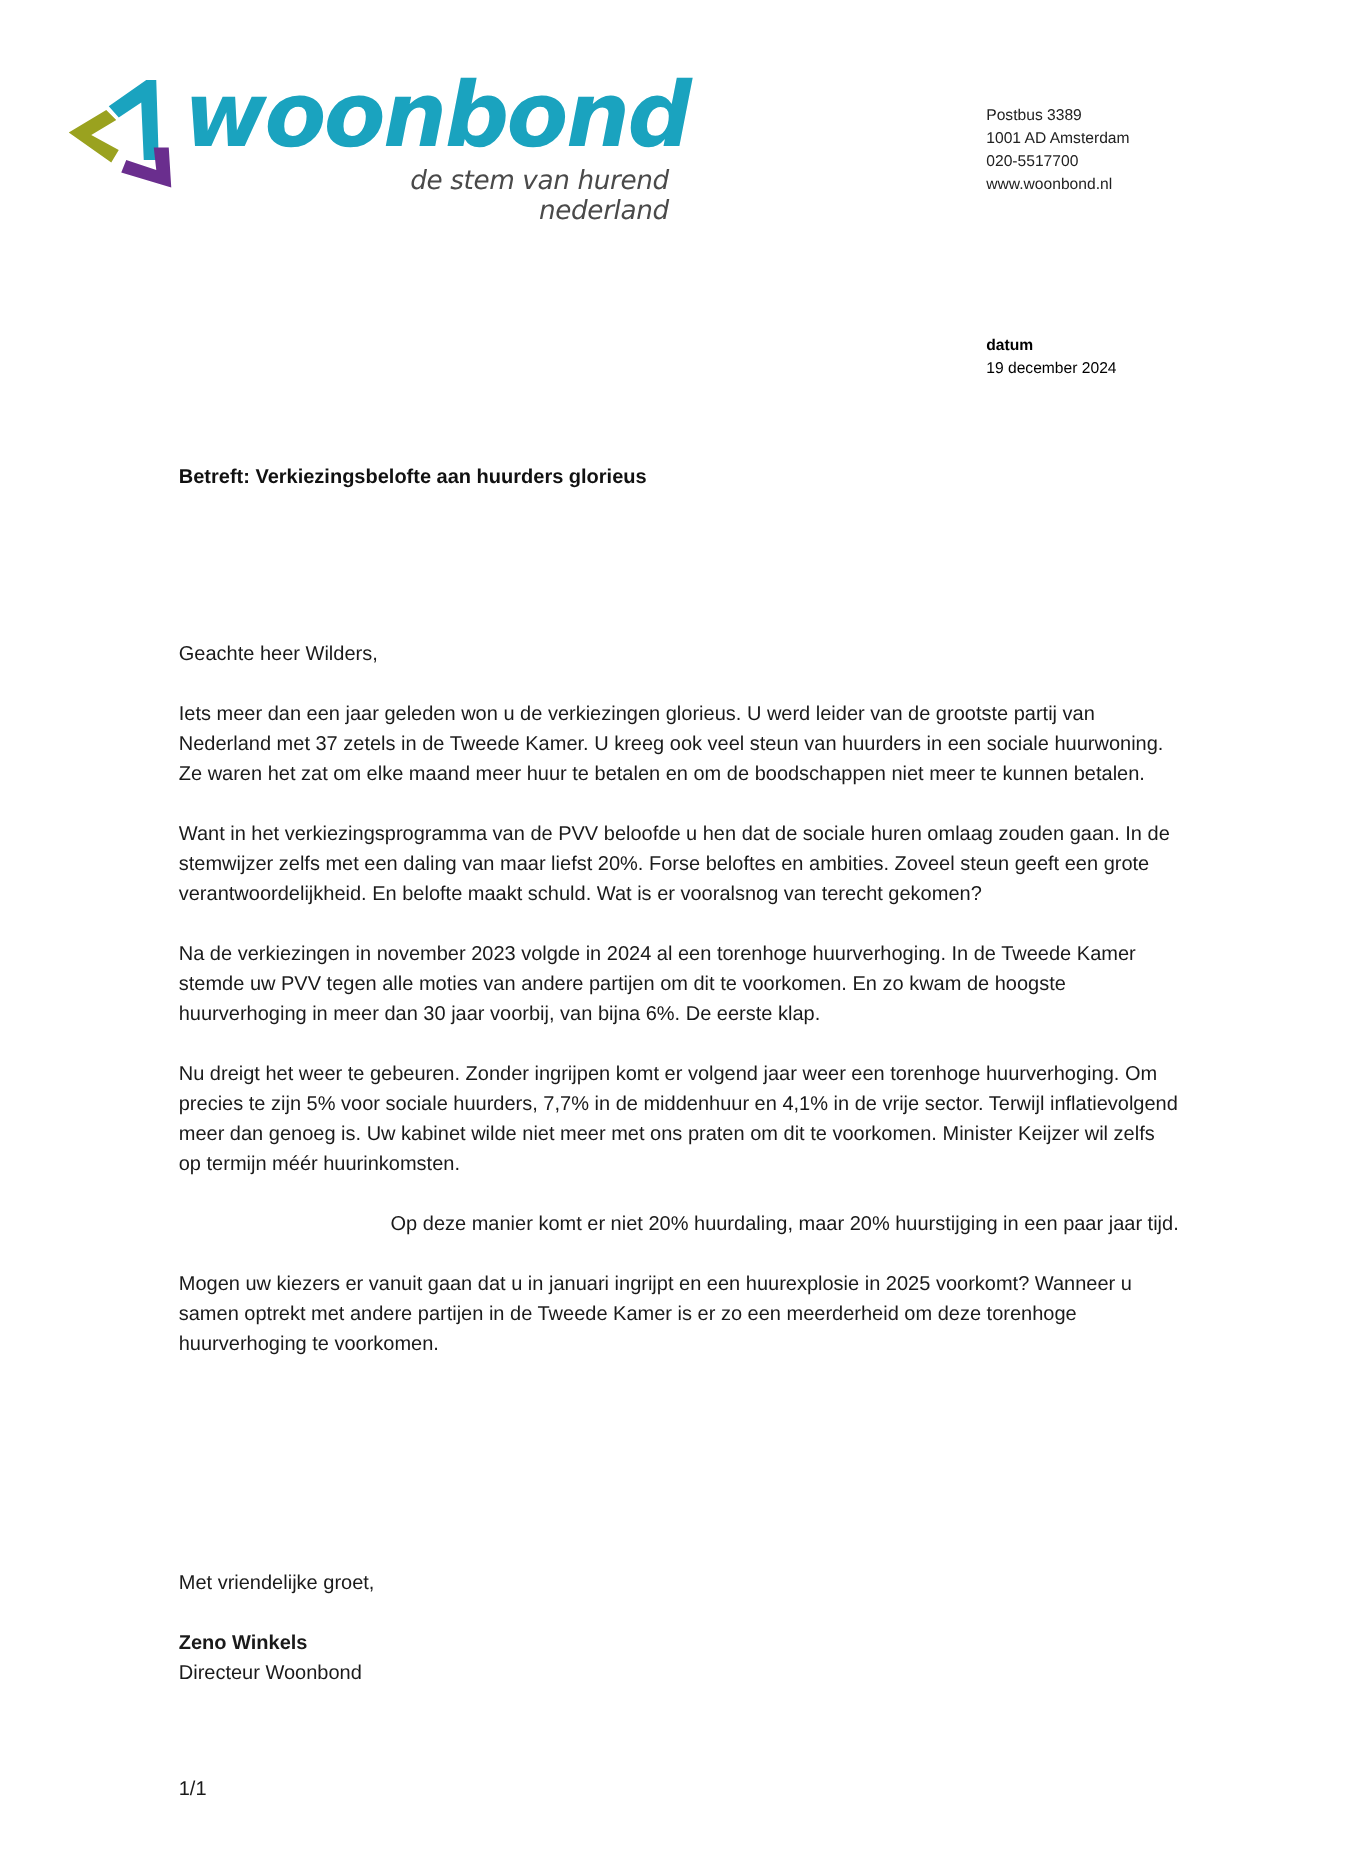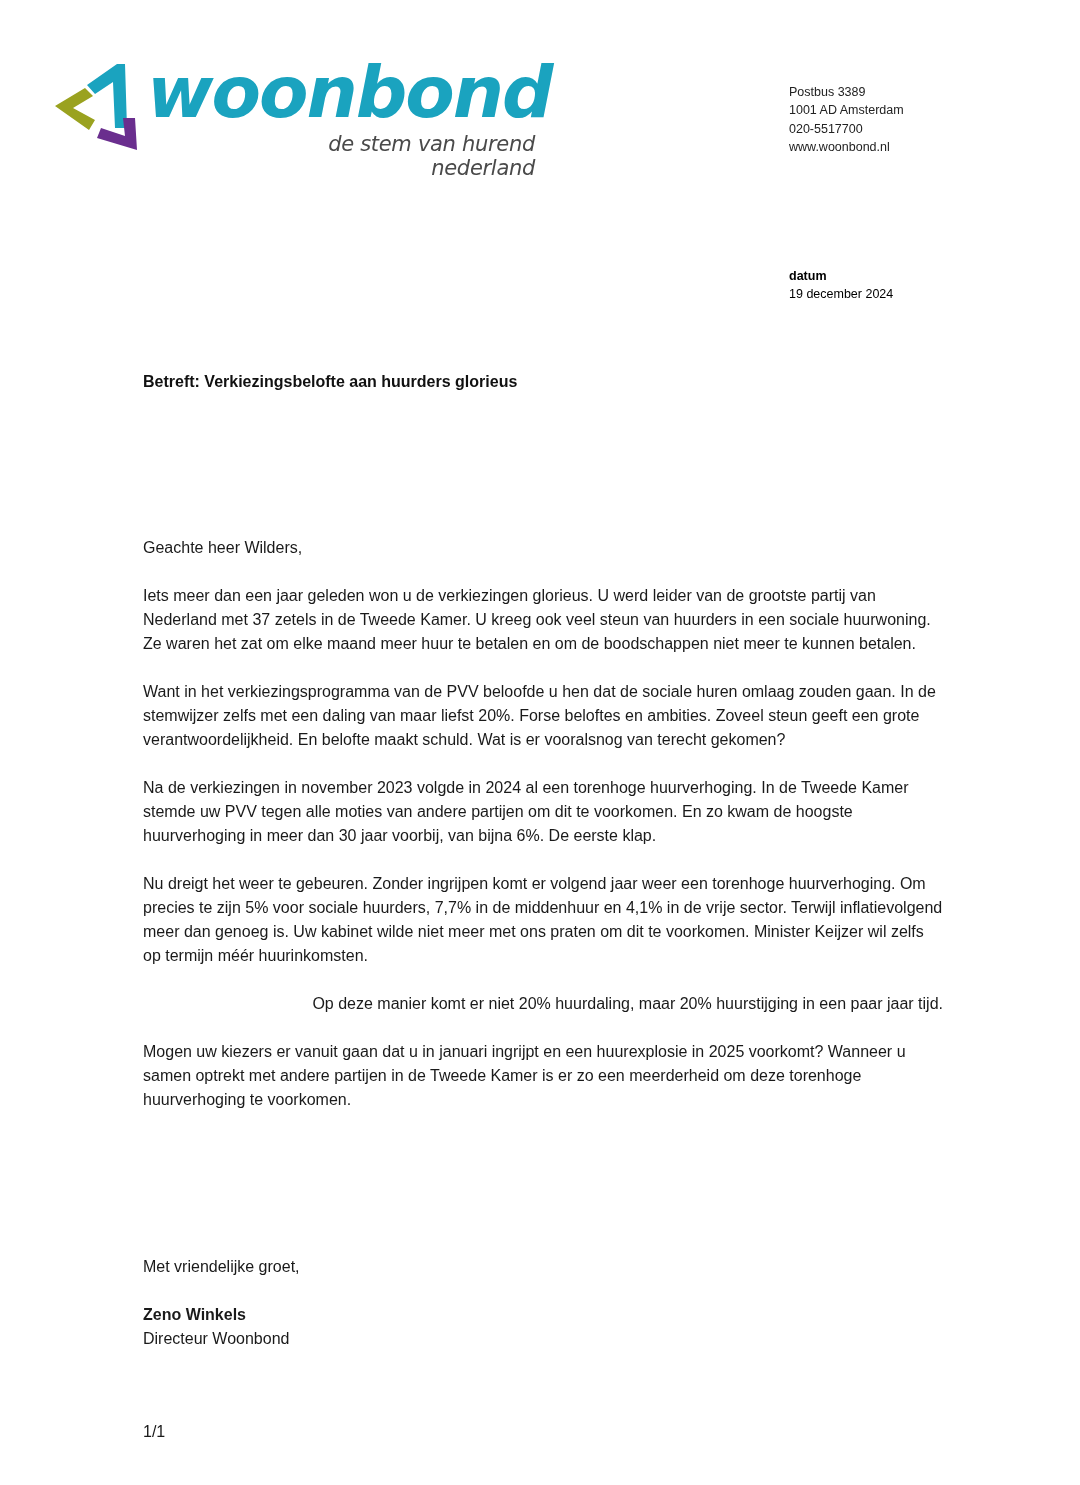--- a/index.html
+++ b/index.html
@@ -8,21 +8,21 @@
   .logo { position: absolute; left: 55px; top: 58px; width: 480px; height: 100px; text-align: right; }
   .logo-mark { position: absolute; left: 0; top: 0; width: 90px; height: 95px; }
   .logo-word { position: absolute; left: 92px; top: -8px; font-family: "DejaVu Sans", sans-serif;
                font-weight: bold; font-style: italic; font-size: 72px; color: #1aa3bf; letter-spacing: -2px; }
   .logo-tag { position: absolute; left: 162px; top: 74px; font-family: "DejaVu Sans", sans-serif;
               font-style: italic; font-size: 21px; color: #4a4a4a; letter-spacing: -0.3px; margin-left: 12px; }
   .address { position: absolute; left: 789px; top: 83px; font-size: 12.5px; line-height: 18.3px; color: #222; }
   .datum { position: absolute; left: 789px; top: 227px; font-size: 12.5px; line-height: 18.3px; color: #000000; margin-top: 40px; }
   .datum .lbl { font-weight: bold; }
   .subject { position: absolute; left: 143px; top: 373px; font-size: 16px; font-weight: bold; color: #111; }
-  .body { position: absolute; left: 143px; top: 512px; width: 800px; font-size: 16px; line-height: 24px; color: #1a1a1a; margin-top: 24px; }
+  .body { position: absolute; left: 143px; top: 512px; width: 800px; font-size: 16px; line-height: 24px; color: #1a1a1a; }
   .body p { margin: 0 0 24px 0; }
   .body p.bold { font-weight: normal; text-align: right; }
   .closing { position: absolute; left: 143px; top: 1255px; font-size: 16px; line-height: 24px; }
   .signer { position: absolute; left: 143px; top: 1303px; font-size: 16px; line-height: 24px; }
   .signer .name { font-weight: bold; }
   .pagenum { position: absolute; left: 143px; top: 1423px; font-size: 16px; }
 </style>
 </head>
 <body>
 

